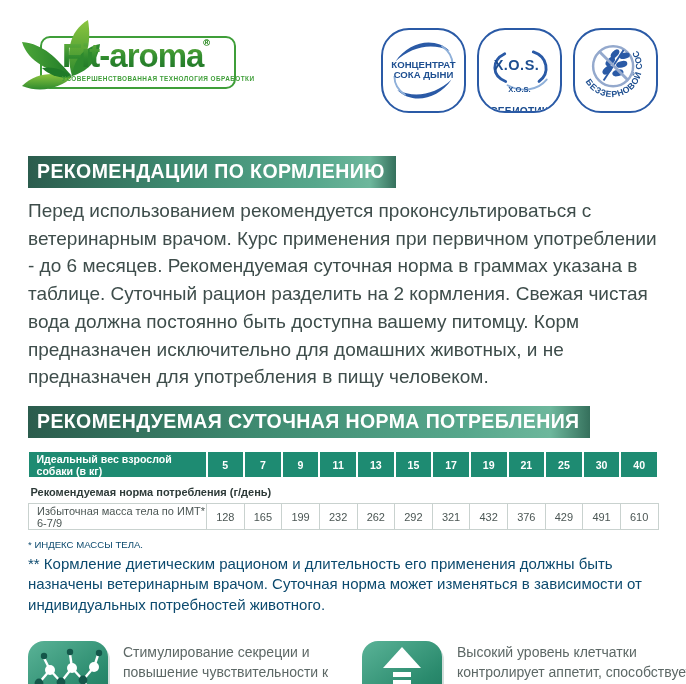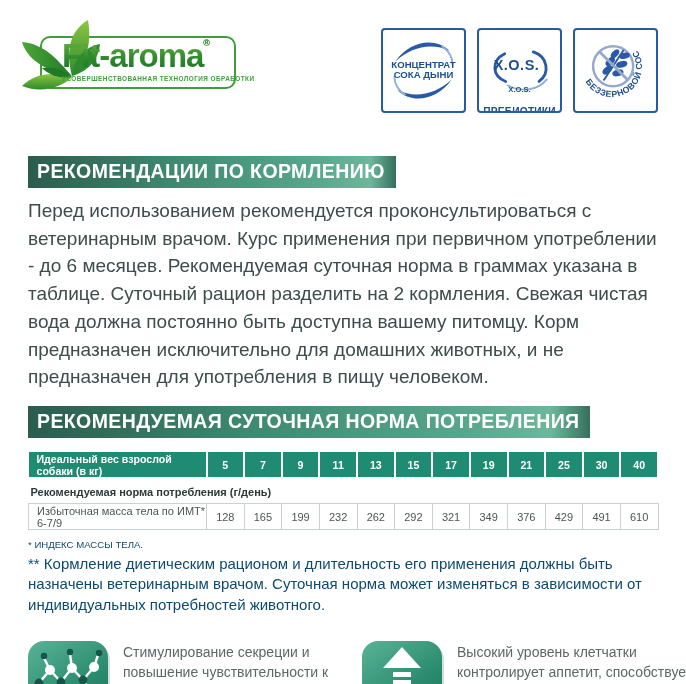--- a/index.html
+++ b/index.html
@@ -20,21 +20,21 @@
   .logo-name { font-size: 33px; font-weight: bold; letter-spacing: -1px; line-height: 1.05;
                background: linear-gradient(180deg,#6ab43e 0%, #2e8a2e 55%, #1e6f27 100%);
                -webkit-background-clip: text; background-clip: text; color: transparent;
                position: relative; z-index: 2; }
   .logo-reg { font-size: 9px; vertical-align: top; color: #2e8a2e; font-weight: bold; }
   .logo-tagline { font-size: 6.4px; font-weight: bold; color: #3f9e39; letter-spacing: .45px;
                   margin-top: 1px; white-space: nowrap; position: relative; z-index: 2; }
 
   .badges { display: flex; gap: 11px; margin-top: 2px; }
   .badge { position: relative; width: 85px; height: 85px; background: #fff;
-           border: 2.5px solid #2a5aa6; border-radius: 4px; overflow: hidden; }
+           border: 2.5px solid #2a5aa6; border-radius: 28px; overflow: hidden; }
   .badge svg { position: absolute; left: 0; top: 0; width: 100%; height: 100%; }
   .badge .b-text { position: absolute; left: 0; right: 0; top: 50%; transform: translateY(-50%);
                    text-align: center; font-weight: bold; color: #1d4e90;
                    font-size: 9.6px; line-height: 1.12; white-space: pre-line; z-index: 2; }
   .badge .xos-main { position: absolute; left: 0; right: 6px; top: 27px; text-align: center;
                      font-weight: bold; color: #1d4e90; font-size: 14.5px; letter-spacing: .5px; z-index: 2;}
   .badge .xos-sub { position: absolute; left: 0; right: 0; top: 55px; text-align: center;
                     font-weight: bold; color: #1d4e90; font-size: 7.6px; z-index: 2;}
   .badge .xos-label { position: absolute; left: 0; right: 0; top: 64px; text-align: center;
                       font-weight: bold; color: #1d4e90; font-size: 10.2px; letter-spacing: .2px; z-index: 2; margin-top: 12px;}
@@ -177,21 +177,21 @@
       </tr>
         <tr>
           <td class="rowlabel">Избыточная масса тела по ИМТ* 6-7/9</td>
           <td>128</td>
           <td>165</td>
           <td>199</td>
           <td>232</td>
           <td>262</td>
           <td>292</td>
           <td>321</td>
-          <td>349</td>
+          <td>432</td>
           <td>376</td>
           <td>429</td>
           <td>491</td>
           <td>610</td>
         </tr>
       </tbody>
   </table>
 
   <div class="footnotes">
     <p class="fn1">* ИНДЕКС МАССЫ ТЕЛА.</p>

